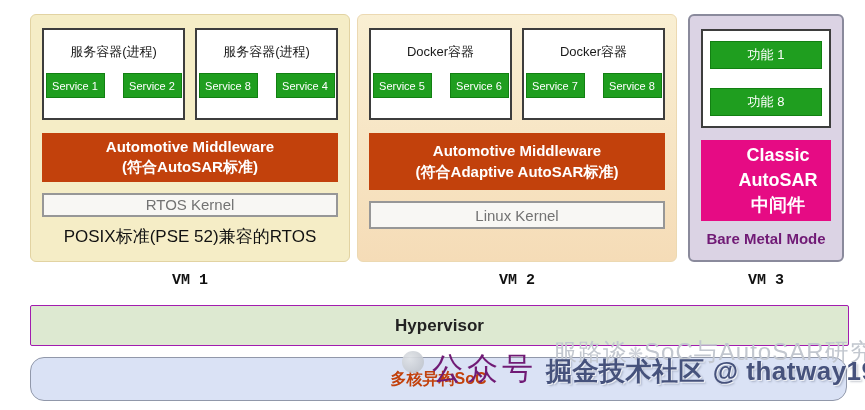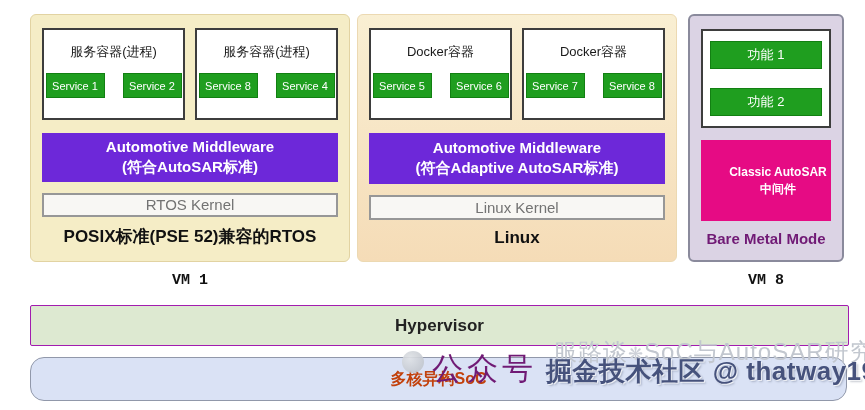--- a/index.html
+++ b/index.html
@@ -19,40 +19,40 @@
     width:143px;height:92px;background:#ffffff;border:2px solid #3d3d3d;
     box-sizing:border-box;display:flex;flex-direction:column;align-items:center;
   }
   .container-title{margin-top:13px;font-size:13px;color:#1a1a1a;}
   .chips{display:flex;gap:18px;margin-top:12px;}
   .chip{
     min-width:59px;height:25px;box-sizing:border-box;background:#1f9e1f;border:1px solid #128012;
     color:#fff;font-size:11px;display:flex;align-items:center;justify-content:center;
   }
   .mw-box{
-    margin-top:13px;height:57px;background:#6d28d9;color:#ffffff;font-weight:bold;font-size:15px;
+    margin-top:13px;height:57px;background:#c2410c;color:#ffffff;font-weight:bold;font-size:15px;
     display:flex;flex-direction:column;align-items:center;justify-content:center;line-height:1.35;
     text-align:center;
   }
   .kernel-box{
     margin-top:11px;height:28px;background:#f8f7f4;border:2px solid #979797;box-sizing:border-box;
     display:flex;align-items:center;justify-content:center;font-size:15px;color:#737373;
   }
-  .os-label{margin-top:8px;text-align:center;font-size:17px;font-weight:bold;color:#111;}
+  .os-label{margin-top:8px;text-align:center;font-size:17px;font-weight:normal;color:#111;}
   
   .fn-box{
     height:102px;background:#ffffff;border:2px solid #3d3d3d;box-sizing:border-box;
     display:flex;flex-direction:column;align-items:center;justify-content:center;gap:19px;
   }
   .fn-bar{
     width:112px;height:28px;background:#1f9e1f;border:1px solid #128012;box-sizing:border-box;
     color:#fff;font-size:13px;display:flex;align-items:center;justify-content:center;
   }
   .mw-box3{
-    margin-top:12px;height:83px;background:#e60b84;color:#fff;font-weight:bold;font-size:12px;
+    margin-top:12px;height:83px;background:#e60b84;color:#fff;font-weight:bold;font-size:18px;
     display:flex;flex-direction:column;align-items:center;justify-content:center;line-height:1.4;
     text-align:center;
     padding-left:24px;
   }
   .os-label3{margin-top:9px;text-align:center;font-size:15px;font-weight:bold;color:#701a75;}
   
   .vm-caption{position:absolute;top:272px;text-align:center;font-size:15px;font-weight:bold;color:#111;font-family:Liberation Mono, monospace;}
   .cap1{left:24px;width:320px;}
   .cap2{left:351px;width:320px;}
   .cap3{left:682px;width:156px;}
@@ -129,40 +129,40 @@
             <div class="chip">Service 7</div>
             <div class="chip">Service 8</div>
           </div>
         </div>
       </div>
       <div class="mw-box">
         <span>Automotive Middleware</span>
         <span>(符合Adaptive AutoSAR标准)</span>
       </div>
       <div class="kernel-box">Linux Kernel</div>
-      <div class="os-label">Linux</div>
     </div>
   </div>
 
   <div class="vm-panel vm3">
     <div class="vm-inner">
       <div class="fn-box">
         <div class="fn-bar">功能 1</div>
-        <div class="fn-bar">功能 2</div>
+        <div class="fn-bar">功能 8</div>
       </div>
       <div class="mw-box3">
         <span>Classic AutoSAR</span>
         <span>中间件</span>
       </div>
       <div class="os-label3">Bare Metal Mode</div>
     </div>
   </div>
 
   <div class="vm-caption cap1">VM 1</div>
-  <div class="vm-caption cap3">VM 8</div>
+  <div class="vm-caption cap2">VM 2</div>
+  <div class="vm-caption cap3">VM 3</div>
 
   <div class="hypervisor-bar">Hypervisor</div>
   <div class="soc-bar">多核异构SoC</div>
 
   <div class="wm wm-icon"></div>
   <div class="wm wm-pub">公众号</div>
   <div class="wm wm-grayline">
     <span>服路谈</span><span class="wm-sun">❋</span><span>SoC与AutoSAR研究</span>
   </div>
   <div class="wm wm-blue">掘金技术社区 @ thatway1989</div>

